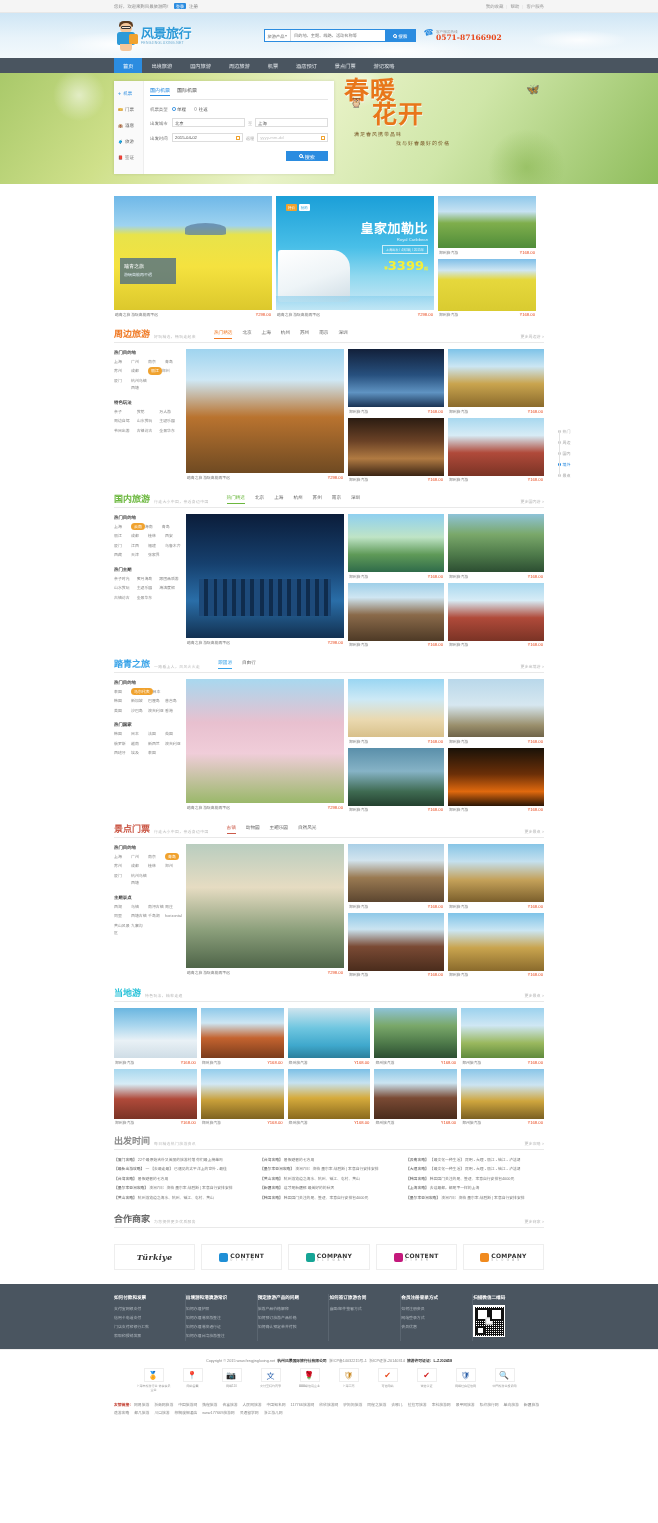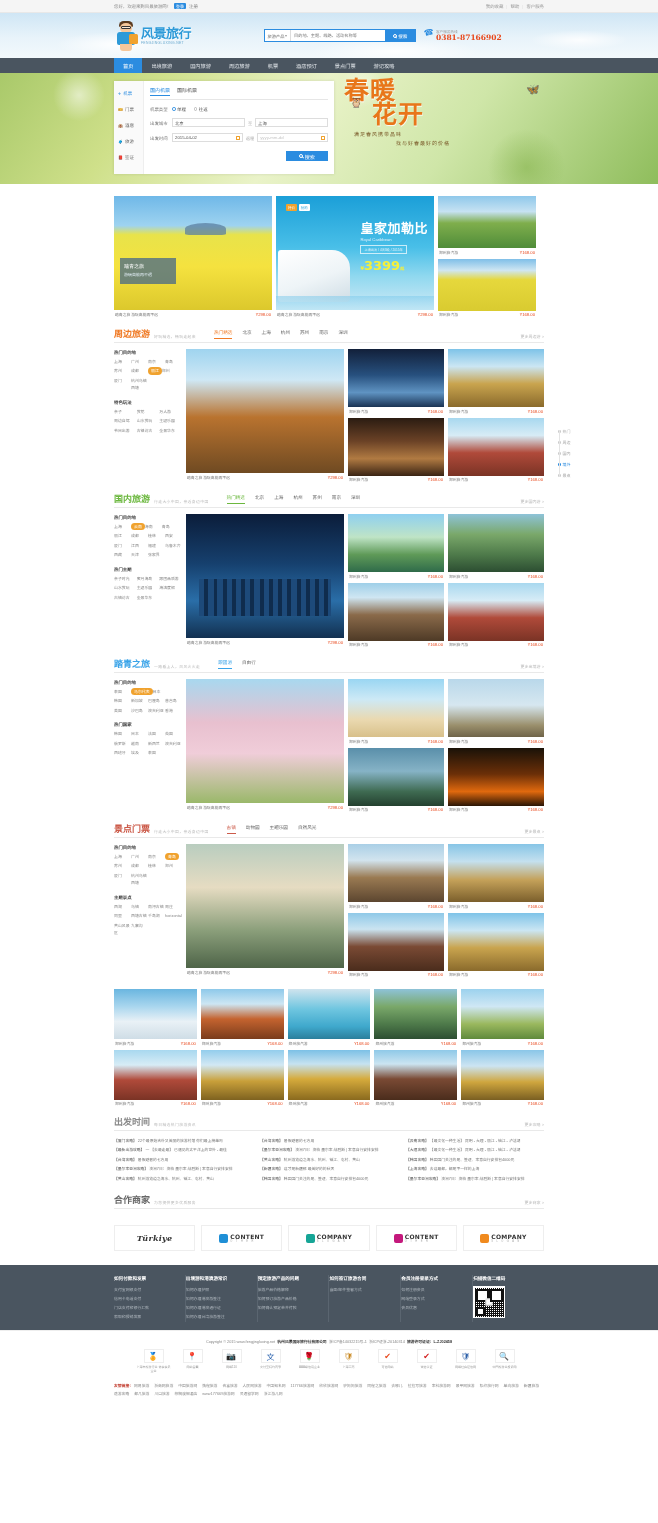--- a/index.html
+++ b/index.html
@@ -304,21 +304,21 @@
         <input class="search-input" placeholder="目的地、主题、线路、活动名称等" style="">
         <div class="search-btn">
           <span class="mag"></span>
           <span>搜索</span>
         </div>
       </div>
       <div class="hotline">
         <span class="hl-icon">☎</span>
         <div class="hl-txt">
           <div class="hl-lab">客户服务热线</div>
-          <div class="hl-num">0381-87166902</div>
+          <div class="hl-num">0571-87166902</div>
         </div>
       </div>
     </div>
   </div>
 </div>
 
 <div class="nav">
   <div class="wrap" id="nav-items">
       <a class="active">首页</a>
       <a>出境旅游</a>
@@ -454,21 +454,21 @@
           <span class="price">¥298.00</span>
         </div>
       </div>
 
       <div class="card" style="width:158px">
         <div class="img" style="height:114px;background:linear-gradient(to bottom,#1b9fd8 0%,#49bfe8 45%,#8fd8ef 70%,#cfeaf6 100%);">
           <div style="position:absolute;left:10px;top:8px;display:flex;gap:2px;">
             <span style="background:#f0a22e;color:#fff;font-size:3.4px;padding:1px 2px;border-radius:1px;">特价</span>
             <span style="background:#fff;color:#1b9fd8;font-size:3.4px;padding:1px 2px;border-radius:1px;">抢购</span>
           </div>
-          <div style="position:absolute;right:6px;top:26px;text-align:left;">
+          <div style="position:absolute;right:6px;top:26px;text-align:right;">
             <div style="font-size:13px;font-weight:bold;color:#fff;line-height:1;font-family:'DejaVu Sans',sans-serif;letter-spacing:0.5px;">皇家加勒比</div>
             <div style="font-size:4.2px;color:#dff0fa;margin-top:2px;">Royal Caribbean</div>
             <div style="display:inline-block;margin-top:3px;border:0.6px solid rgba(255,255,255,.7);color:#eaf6fd;font-size:3.2px;padding:1px 3px;">上海出发 / 4天3晚 / 2015年</div>
             <div style="margin-top:5px;color:#f5f03a;font-weight:bold;font-family:'DejaVu Sans',sans-serif;line-height:1;">
               <span style="font-size:5px;">¥</span><span style="font-size:13px;">3399</span><span style="font-size:4px;">起</span>
             </div>
           </div>
           <div style="position:absolute;left:2px;bottom:8px;width:72px;height:52px;background:linear-gradient(160deg,#ffffff 0%,#eef4f7 55%,#cfdde5 100%);border-radius:3px 18px 4px 3px;"></div>
           <div style="position:absolute;left:0;bottom:0;width:100%;height:14px;background:linear-gradient(to bottom,rgba(120,200,235,.5),rgba(190,230,245,.9));"></div>
         </div>
@@ -826,20 +826,25 @@
                 <span>郑州旅汽游</span>
                 <span class="price">¥168.00</span>
               </div>
             </div>
           </div>
         </div>
       </div>
     </div>
 
   <div class="section">
+    <div class="sec-head">
+      <span class="sec-title c-dang">当地游</span>
+      <span class="sec-slogan">特色玩法，精粹走遍</span>
+      <span class="sec-more">更多景点 &gt;</span>
+    </div>
     <div class="local-grid" id="local-grid">
         <div class="card">
           <div class="img img-snow"></div>
           <div class="cap">
             <span>郑州旅汽游</span>
             <span class="price">¥168.00</span>
           </div>
         </div>
         <div class="card">
           <div class="img img-thai"></div>

